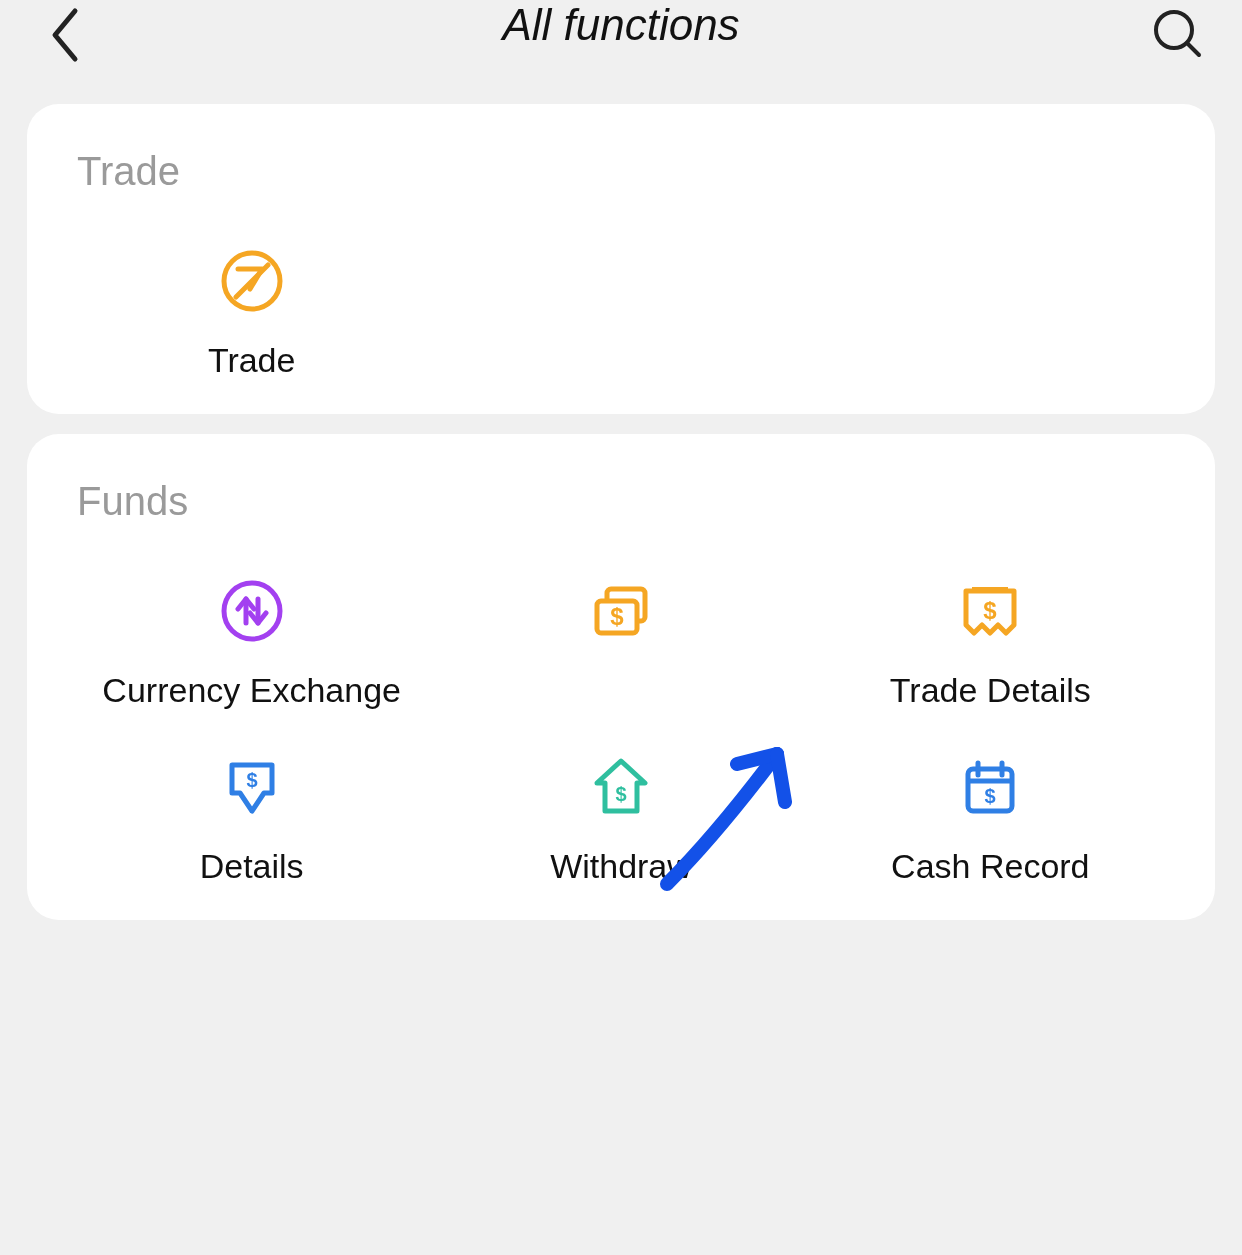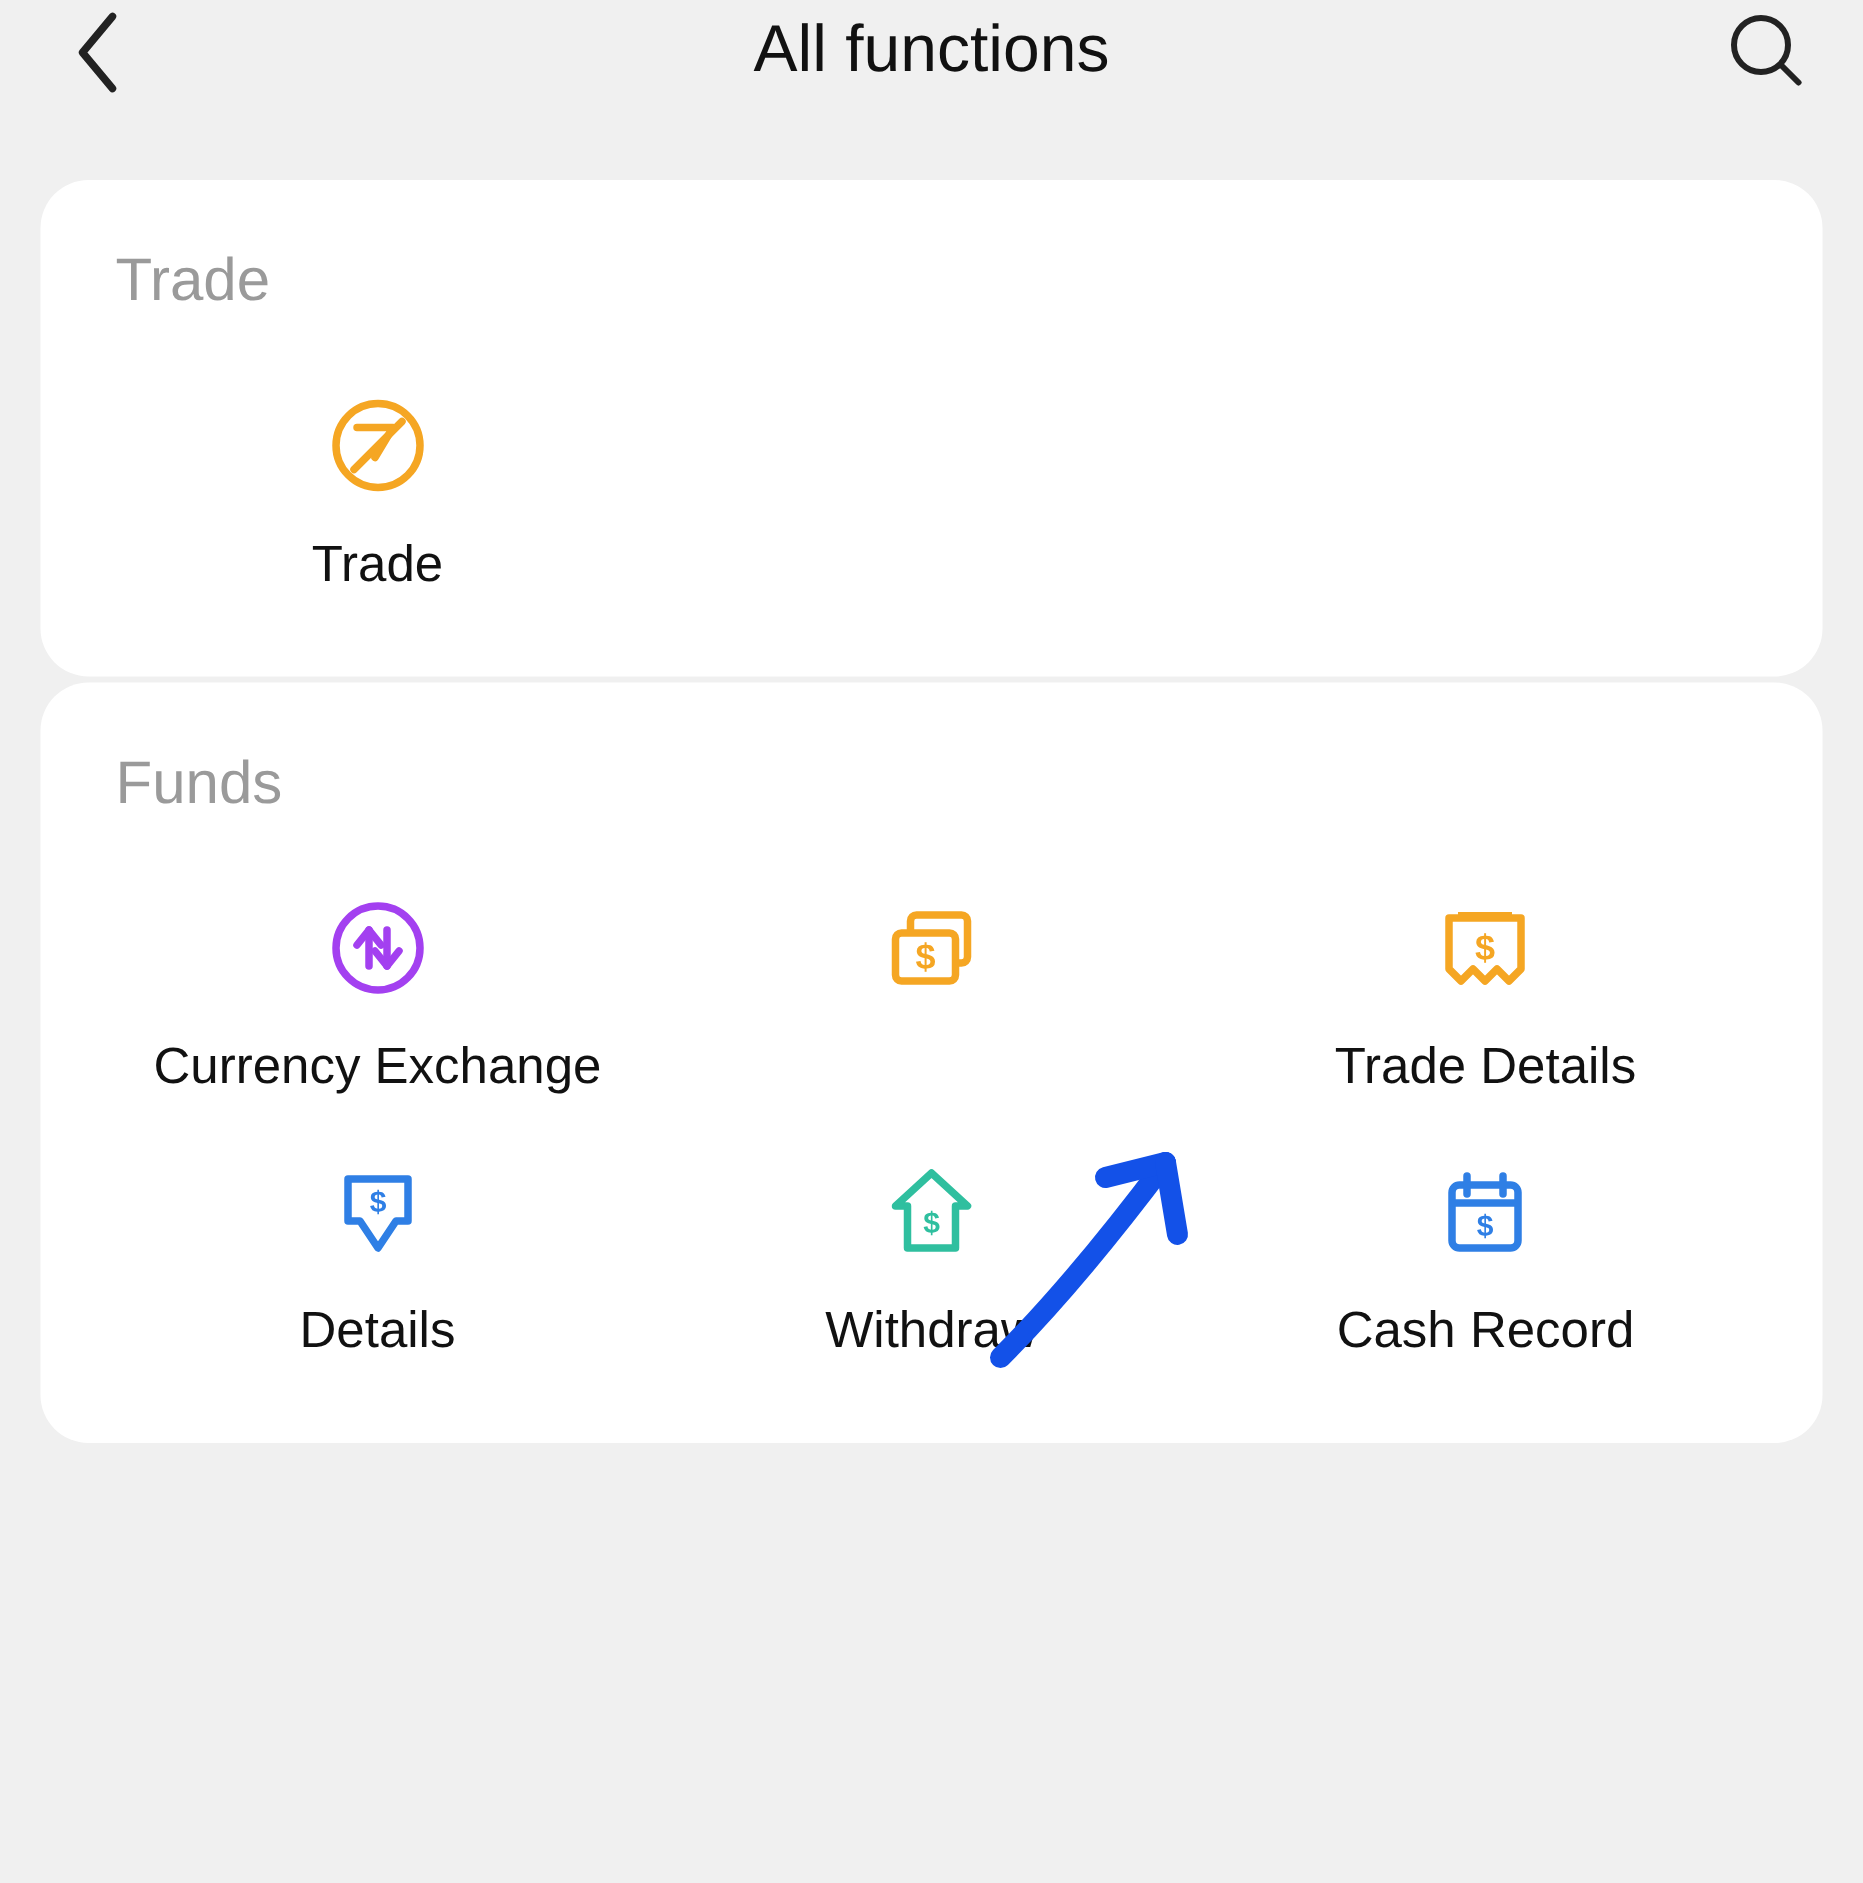--- a/index.html
+++ b/index.html
@@ -5,26 +5,27 @@
     * { box-sizing: border-box; margin: 0; padding: 0; }
     body {
       width: 1242px;
       height: 1255px;
       background: #f0f0f0;
       font-family: -apple-system, BlinkMacSystemFont, "Segoe UI", Helvetica, Arial, sans-serif;
       color: #111;
       overflow: hidden;
     }
     .header {
-      height: 120px;
+      height: 104px;
       display: flex;
       align-items: center;
       justify-content: center;
       position: relative;
       padding: 0 40px;
+      font-style: italic;
     }
     .back-icon {
       position: absolute;
       left: 45px;
       top: 5px;
       width: 40px;
       height: 60px;
       cursor: pointer;
     }
     .search-icon {
@@ -37,22 +38,22 @@
     }
     .page-title {
       font-size: 44px;
       font-weight: 500;
       color: #111;
       margin-top: -55px;
     }
     .card {
       background: #fff;
       border-radius: 32px;
-      margin: 0 27px 4px 27px;
-      padding: 45px 50px 55px 50px;
+      margin: 0 27px 20px 27px;
+      padding: 45px 50px 34px 50px;
     }
     .section-title {
       font-size: 40px;
       color: #9a9a9a;
       font-weight: 400;
       margin-bottom: 55px;
     }
     .grid {
       display: grid;
       grid-template-columns: repeat(3, 1fr);

